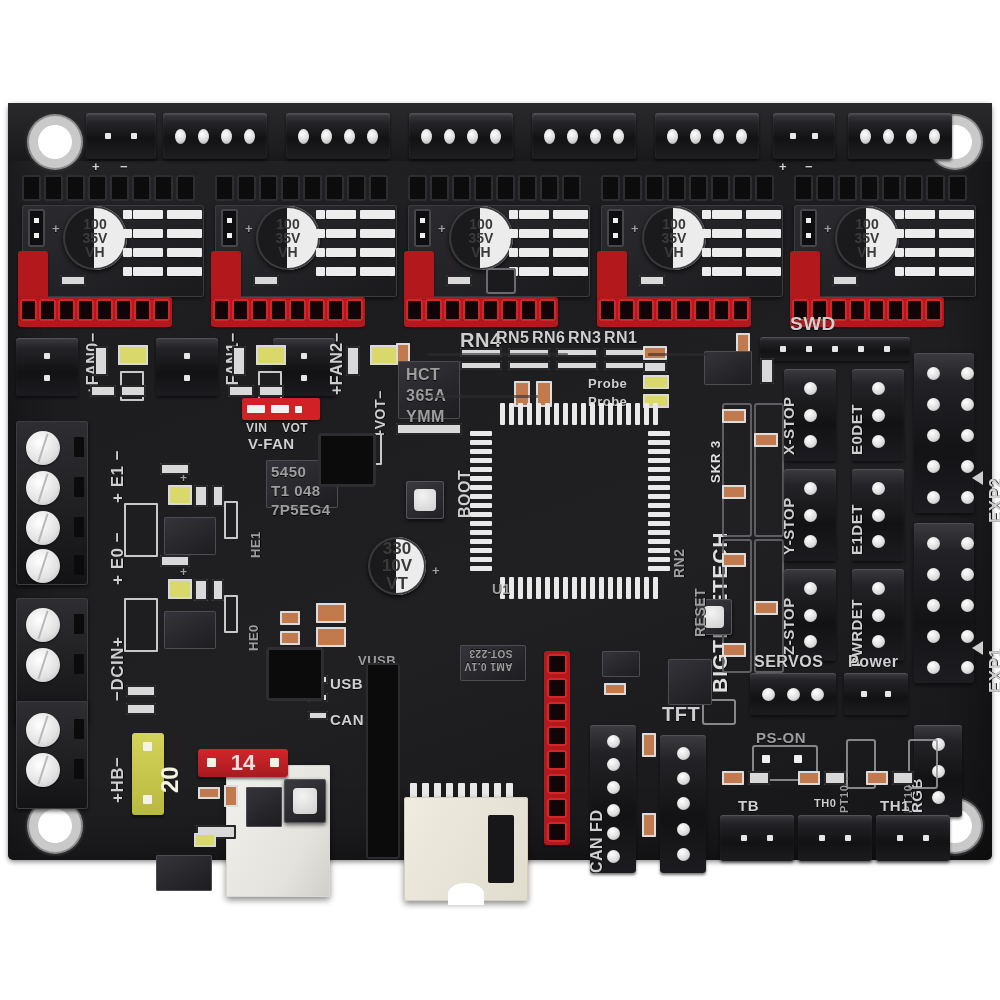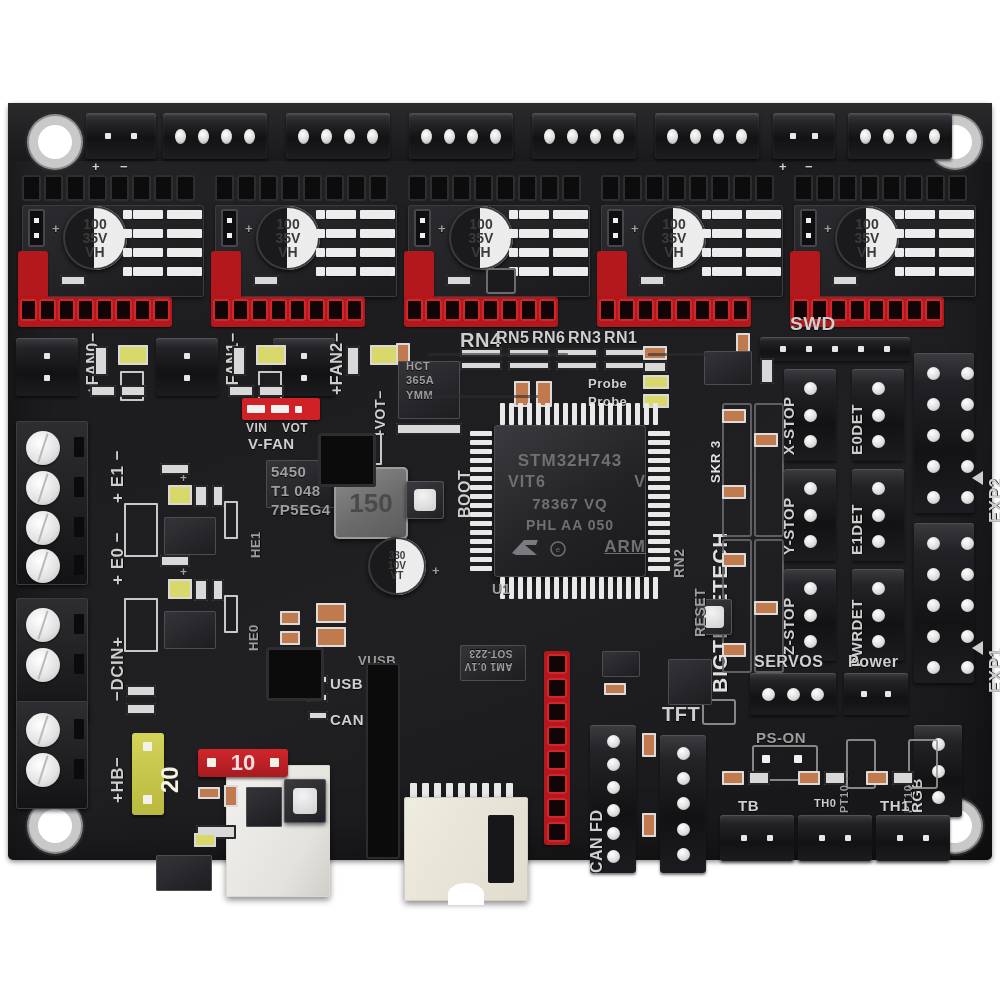--- a/index.html
+++ b/index.html
@@ -635,36 +635,35 @@
     <div class="smd blkbody" style="left:216px;top:492px;width:14px;height:38px"></div>
     <span class="silk rot90 dim" style="left:238px;top:548px;font-size:13px">HE0</span>
 
     <div class="ic" style="left:258px;top:357px;width:72px;height:48px"></div>
     <span class="silk dim" style="left:263px;top:360px;font-size:15px;line-height:1.25">
       <span>5450</span><br>
       <span>T1  048</span><br>
       <span>7P5EG4</span>
     </span>
 
-    <div class="ind" style="left:326px;top:364px;width:74px;height:72px;font-size:26px">150</div>
     <div class="smd blkbody" style="left:330px;top:330px;width:44px;height:32px"></div>
 
-    <div class="ecap" style="left:360px;top:434px;width:58px;height:58px;font-size:10px">
+    <div class="ecap" style="left:360px;top:434px;width:58px;height:58px;font-size:17px">
       <span>330</span>
       <span>10V</span>
       <span>VT</span>
     </div>
     <span class="silk dim" style="left:350px;top:550px;font-size:13px">VUSB</span>
     <span class="silk dim" style="left:424px;top:460px;font-size:13px">+</span>
 
     <div class="btn" style="left:398px;top:378px;width:38px;height:38px"></div>
     <span class="silk rot90" style="left:448px;top:415px;font-size:16px">BOOT</span>
 
     <div class="ic" style="left:390px;top:258px;width:62px;height:58px"></div>
-    <span class="silk dim" style="left:398px;top:256px;font-size:11px;line-height:1.3">
+    <span class="silk dim" style="left:398px;top:262px;font-size:16px;line-height:1.3">
       <span>HCT</span><br>
       <span>365A</span><br>
       <span>YMM</span>
     </span>
     <div class="smd" style="left:388px;top:320px;width:66px;height:12px"></div>
 
     <span class="silk" style="left:452px;top:226px;font-size:20px">RN4</span>
     <span class="silk" style="left:488px;top:226px;font-size:16px">RN5</span>
     <span class="silk" style="left:524px;top:226px;font-size:16px">RN6</span>
     <span class="silk" style="left:560px;top:226px;font-size:16px">RN3</span>
@@ -683,35 +682,20 @@
     <div class="smd tan" style="left:506px;top:278px;width:16px;height:26px"></div>
     <div class="smd tan" style="left:528px;top:278px;width:16px;height:26px"></div>
 
     <span class="silk" style="left:580px;top:273px;font-size:13px">Probe</span>
     <span class="silk" style="left:580px;top:291px;font-size:13px">Probe</span>
     <div class="smd yel" style="left:635px;top:272px;width:26px;height:14px"></div>
     <div class="smd yel" style="left:635px;top:291px;width:26px;height:14px"></div>
     <div class="smd tan" style="left:635px;top:243px;width:24px;height:14px"></div>
     <div class="smd" style="left:635px;top:258px;width:24px;height:12px"></div>
 
-    <div class="mcu" style="left:486px;top:322px;width:152px;height:152px">
-      <div class="mcu-txt" style="top:26px;font-size:17px">STM32H743</div>
-      <div class="mcu-txt" style="top:48px;font-size:16px;text-align:left;padding-left:14px">VIT6</div>
-      <div class="mcu-txt" style="top:48px;font-size:16px;text-align:right;padding-right:22px">V</div>
-      <div class="mcu-txt" style="top:70px;font-size:15px">78367 VQ</div>
-      <div class="mcu-txt" style="top:92px;font-size:14px">PHL  AA  050</div>
-      <div class="mcu-txt" style="top:112px;font-size:17px;text-align:right;padding-right:16px;text-decoration:underline">ARM</div>
-      <svg style="position:absolute;left:16px;top:112px" width="30" height="22" viewBox="0 0 30 22">
-        <path d="M2 16 L14 3 L28 3 L26 8 L15 8 L27 18 L6 18 Z" fill="#7a7a80"></path>
-      </svg>
-      <svg style="position:absolute;left:56px;top:116px" width="16" height="16" viewBox="0 0 16 16">
-        <circle cx="8" cy="8" r="7" fill="none" stroke="#6d6d73" stroke-width="1.6"></circle>
-        <text x="8" y="11" font-size="8" fill="#6d6d73" text-anchor="middle">e</text>
-      </svg>
-    </div>
     <div class="mcu-pins h" style="left:492px;top:300px">
       <i></i>
         <i></i>
         <i></i>
         <i></i>
         <i></i>
         <i></i>
         <i></i>
         <i></i>
         <i></i>
@@ -1001,21 +985,21 @@
     <div class="sd-notch" style="left:440px;top:780px;width:36px;height:22px"></div>
 
     <div class="usbblk" style="left:218px;top:662px;width:104px;height:132px"></div>
 
     <div class="fuse yel" style="left:124px;top:630px;width:32px;height:82px;font-size:24px">
       <span class="rot90" style="position:absolute;left:24px;top:60px">20</span>
       <i style="left:11px;top:9px"></i>
         <i style="left:11px;top:62px"></i>
     </div>
     <div class="fuse red" style="left:190px;top:646px;width:90px;height:28px;font-size:22px">
-      <span>10</span>
+      <span>14</span>
       <i style="left:9px;top:9px"></i>
         <i style="right:9px;top:9px"></i>
     </div>
 
     <div class="smd tan" style="left:190px;top:684px;width:22px;height:12px"></div>
     <div class="smd tan" style="left:216px;top:682px;width:14px;height:22px"></div>
     <div class="ic" style="left:238px;top:684px;width:36px;height:40px"></div>
     <div class="btn" style="left:276px;top:676px;width:42px;height:44px"></div>
     <div class="smd" style="left:188px;top:722px;width:40px;height:14px"></div>
     <div class="ic" style="left:148px;top:752px;width:56px;height:36px"></div>

